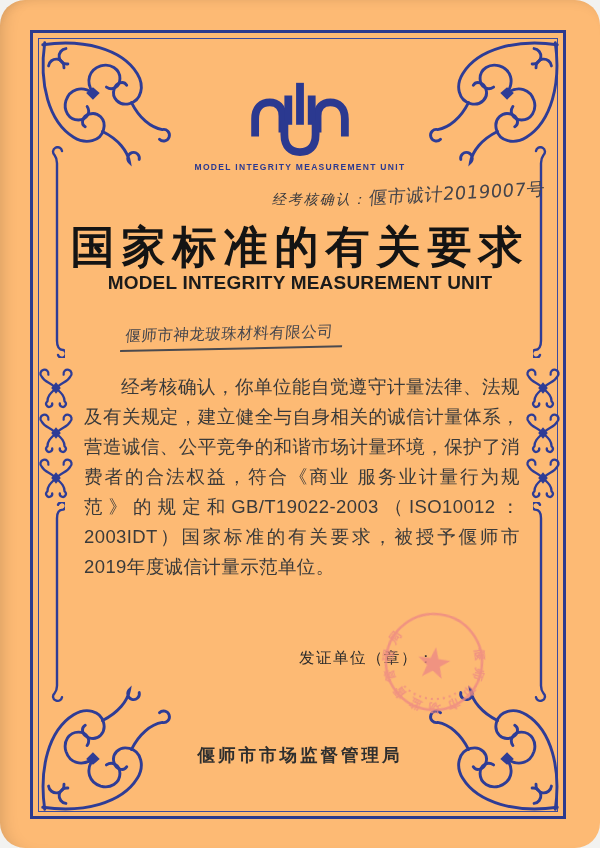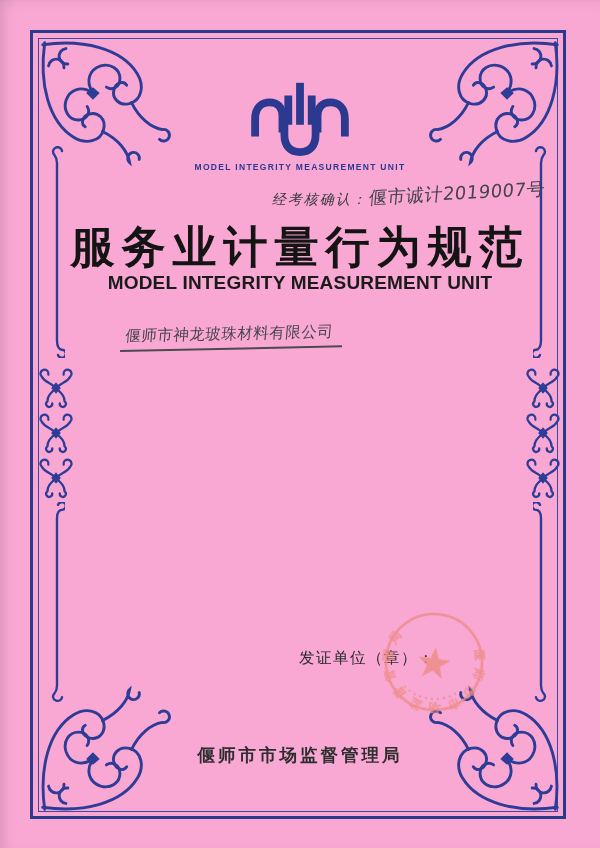--- a/index.html
+++ b/index.html
@@ -1,18 +1,18 @@
 <!DOCTYPE html>
 <html><head>
 <meta charset="utf-8">
 <style>
   html,body{margin:0;padding:0;background:#f2f2f0;}
-  .page{position:relative;width:600px;height:848px;background:#f9a8d4;overflow:hidden;
+  .page{position:relative;width:600px;height:848px;background:#fdba74;overflow:hidden;
         font-family:"Liberation Sans","DejaVu Sans",sans-serif;
-        box-shadow:inset 14px 0 18px -14px rgba(0,0,0,.18), inset 0 10px 14px -12px rgba(0,0,0,.12);}
+        box-shadow:inset 14px 0 18px -14px rgba(0,0,0,.18), inset 0 10px 14px -12px rgba(0,0,0,.12);border-radius:25px;}
   
   .border-outer{position:absolute;left:30px;top:30px;right:34px;bottom:29px;
         border:3px solid #2c3a8e;pointer-events:none;}
   .border-inner{position:absolute;left:38px;top:38px;right:42px;bottom:36px;
         border:1px solid #3b4aa0;pointer-events:none;}
   
   .corner{position:absolute;width:135px;height:135px;}
   .corner.tl{left:37px;top:37px;}
   .corner.tr{left:428px;top:37px;transform:scaleX(-1);}
   .corner.bl{left:37px;top:680px;transform:scaleY(-1);}
@@ -216,25 +216,26 @@
         <path d="M44,46 V60 C44,73 51,78 60,78 C69,78 76,73 76,60 V46"></path>
       </g>
     </svg>
     <div class="logo-caption">MODEL INTEGRITY MEASUREMENT UNIT</div>
   </div>
 
   <div class="cert-no">
     <span class="lbl">经考核确认：</span><span class="val">偃市诚计2019007号</span>
   </div>
 
-  <div class="title-zh">服务业计量行为规范</div>
+  <div class="title-zh">国家标准的有关要求</div>
   <div class="title-en">MODEL INTEGRITY MEASUREMENT UNIT</div>
 
   <div class="company">偃师市神龙玻珠材料有限公司</div>
 
+  <div class="body-text">经考核确认，你单位能自觉遵守计量法律、法规及有关规定，建立健全与自身相关的诚信计量体系，营造诚信、公平竞争的和谐市场计量环境，保护了消费者的合法权益，符合《商业 服务业计量行为规范》的规定和GB/T19022-2003（ISO10012：2003IDT）国家标准的有关要求，被授予偃师市2019年度诚信计量示范单位。</div>
 
   <div class="issue-label">发证单位（章）：</div>
 
   <svg class="seal" viewBox="0 0 104 104">
     <defs>
       <path id="sealArcPath" d="M52,94 A42,42 0 1,1 52.01,94" transform="rotate(-124 52 52)" fill="none"></path>
     </defs>
     <circle cx="52" cy="52" r="48" fill="none" stroke="#ee8b84" stroke-width="2.6"></circle>
     <path transform="translate(52,54)" fill="#ee8b84" d="M0,-17 L4,-5.5 L16.2,-5.3 L6.5,2.1 L10,13.8 L0,6.8 L-10,13.8 L-6.5,2.1 L-16.2,-5.3 L-4,-5.5 Z"></path>
     <text font-size="12" fill="#ee8b84" letter-spacing="6" font-weight="bold">

